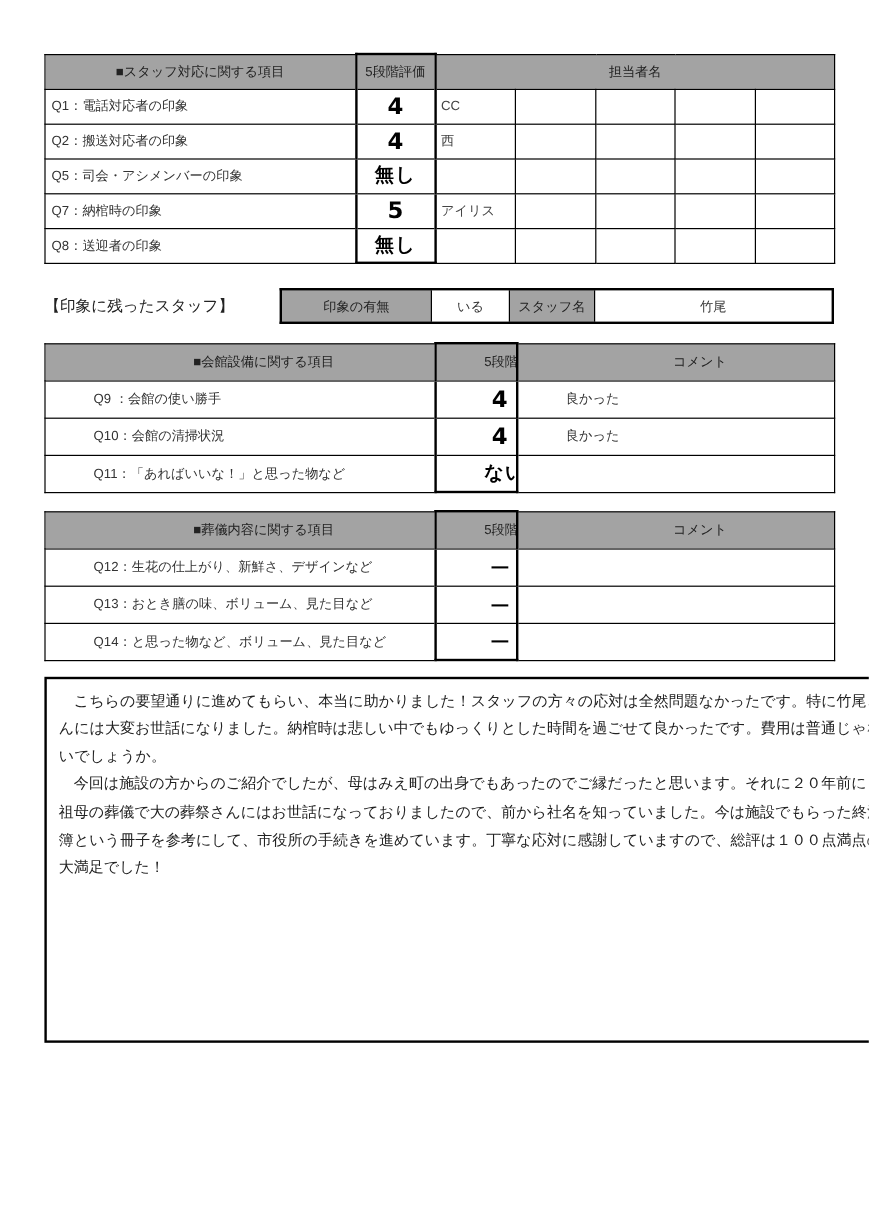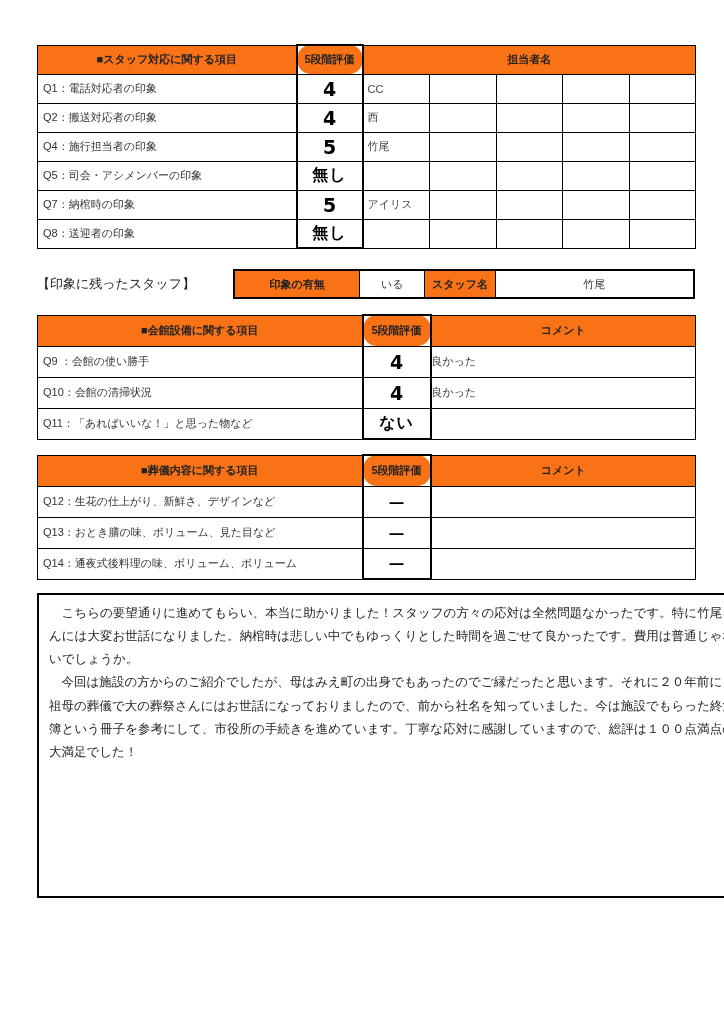--- a/index.html
+++ b/index.html
@@ -16,31 +16,30 @@
   table { border-collapse: collapse; table-layout: fixed; width: 658px; }
   th, td {
     border: 1px solid #000;
     padding: 0 0 0 5px;
     font-size: 11px;
     font-weight: normal;
     overflow: hidden;
     white-space: nowrap;
   }
   .hdr {
-    background: #f97316;
+    background: #a3a3a3;
     text-align: center;
     padding: 0;
     color: #222;
-    font-weight: bold;
   }
   .t1 td, .t1 th { height: 29px; }
-  .t23 td, .t23 th { height: 31px; }
+  .t23 td, .t23 th { height: 31px; padding-left: 40px; }
 
   
-  .thickLR { border-left: 2.5px solid #000; border-right: 2.5px solid #000; border-radius: 14px; }
+  .thickLR { border-left: 2.5px solid #000; border-right: 2.5px solid #000; }
   .thickT  { border-top: 2.5px solid #000; }
   .thickB  { border-bottom: 2.5px solid #000; }
 
   .rating {
     font-weight: bold;
     font-size: 19px;
     text-align: center;
     padding: 0;
     color: #000;
     font-family: "DejaVu Sans", "Liberation Sans", sans-serif;
@@ -104,29 +103,20 @@
         <td class="person">CC</td>
         <td class="person"></td>
         <td class="person"></td>
         <td class="person"></td>
         <td class="person"></td>
       </tr>
       <tr>
         <td class="qcell">Q2：搬送対応者の印象</td>
         <td class="rating thickLR">4</td>
         <td class="person">西</td>
-        <td class="person"></td>
-        <td class="person"></td>
-        <td class="person"></td>
-        <td class="person"></td>
-      </tr>
-      <tr>
-        <td class="qcell">Q4：施行担当者の印象</td>
-        <td class="rating thickLR">5</td>
-        <td class="person">竹尾</td>
         <td class="person"></td>
         <td class="person"></td>
         <td class="person"></td>
         <td class="person"></td>
       </tr>
       <tr>
         <td class="qcell">Q5：司会・アシメンバーの印象</td>
         <td class="rating rating-word thickLR">無し</td>
         <td class="person"></td>
         <td class="person"></td>
@@ -221,21 +211,21 @@
         <td class="qcell">Q12：生花の仕上がり、新鮮さ、デザインなど</td>
         <td class="rating dash thickLR">―</td>
         <td class="comment"></td>
       </tr>
       <tr>
         <td class="qcell">Q13：おとき膳の味、ボリューム、見た目など</td>
         <td class="rating dash thickLR">―</td>
         <td class="comment"></td>
       </tr>
       <tr>
-        <td class="qcell">Q14：通夜式後料理の味、ボリューム、ボリューム</td>
+        <td class="qcell">Q14：と思った物など、ボリューム、見た目など</td>
         <td class="rating dash thickLR thickB">―</td>
         <td class="comment"></td>
       </tr>
     </tbody>
       </table>
 
     <div class="comment-box">
       <p>　こちらの要望通りに進めてもらい、本当に助かりました！スタッフの方々の応対は全然問題なかったです。特に竹尾さんには大変お世話になりました。納棺時は悲しい中でもゆっくりとした時間を過ごせて良かったです。費用は普通じゃないでしょうか。</p>
       <p>　今回は施設の方からのご紹介でしたが、母はみえ町の出身でもあったのでご縁だったと思います。それに２０年前にも祖母の葬儀で大の葬祭さんにはお世話になっておりましたので、前から社名を知っていました。今は施設でもらった終活簿という冊子を参考にして、市役所の手続きを進めています。丁寧な応対に感謝していますので、総評は１００点満点の大満足でした！</p>
     </div>

